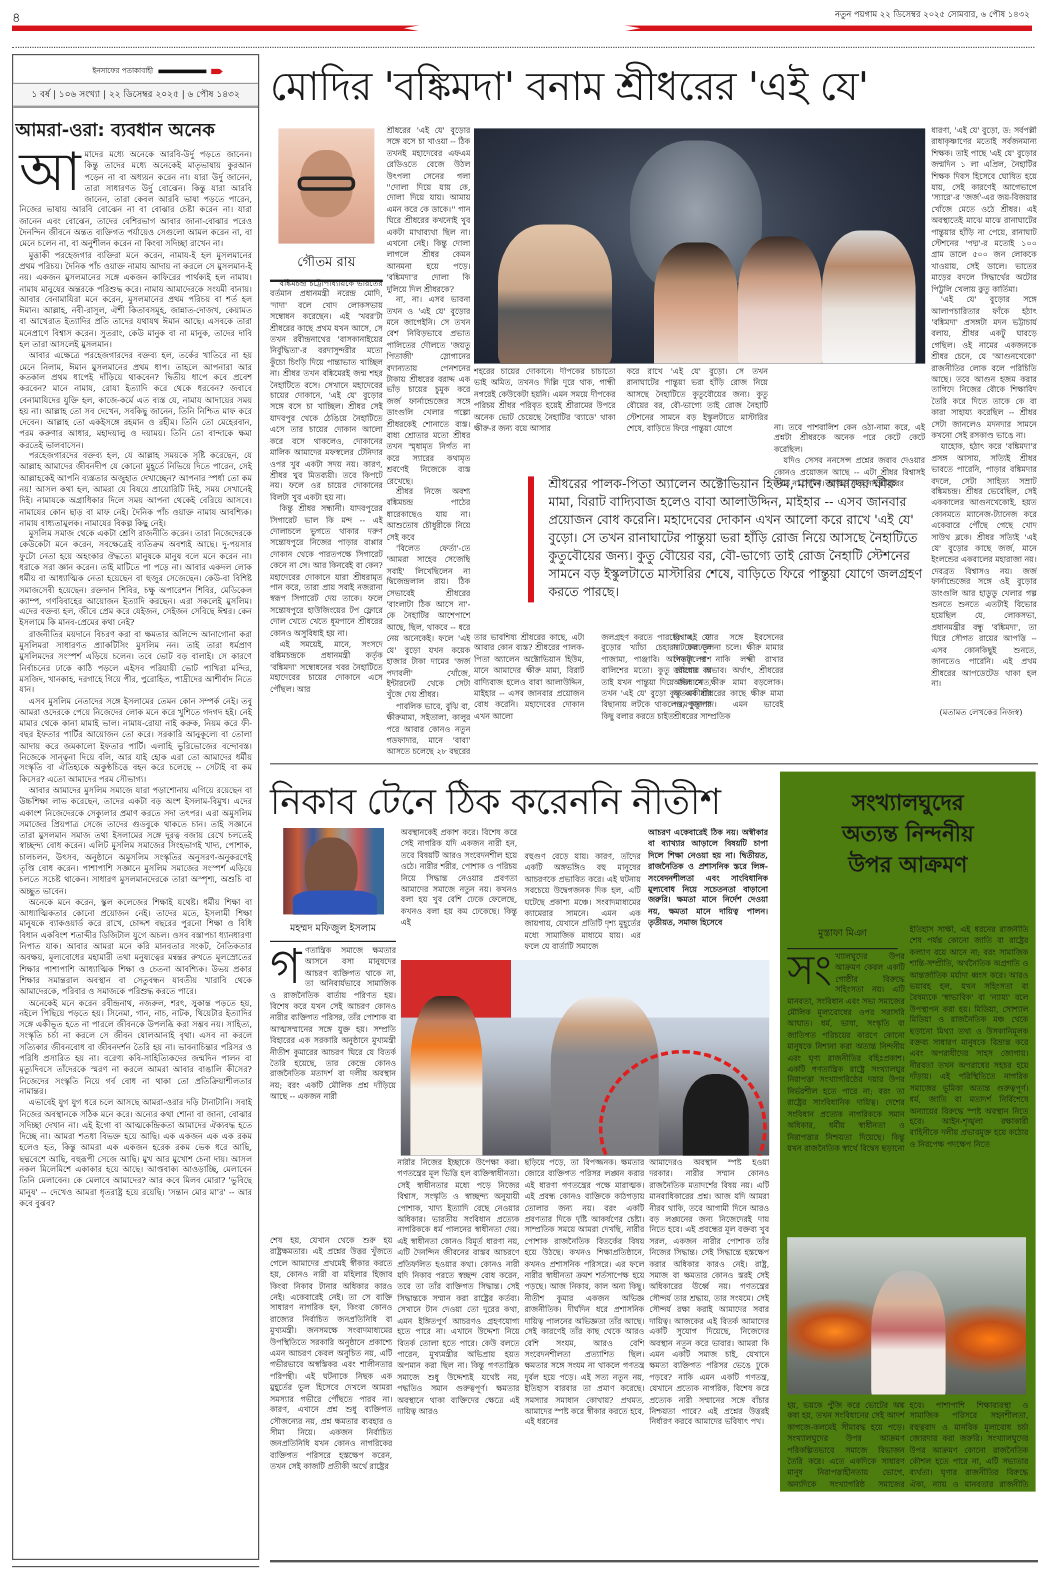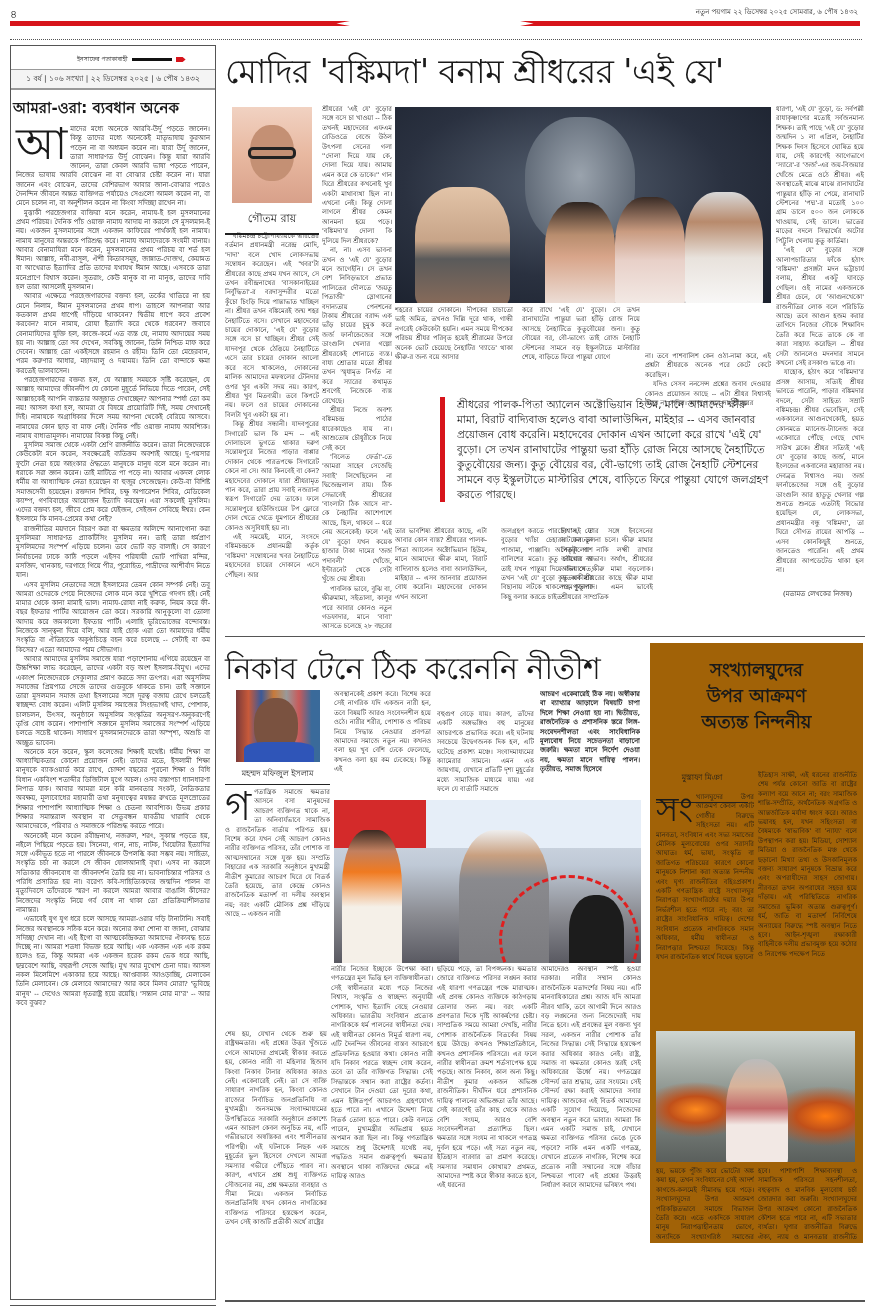--- a/index.html
+++ b/index.html
@@ -50,23 +50,23 @@
   .author-photo2 .shirt { position: absolute; left: 8px; top: 52px; width: 70px; height: 24px; background: #2f55b8; border-radius: 30% 30% 0 0; }
   .author-name2 { position: absolute; left: 225px; top: 767px; width: 105px; text-align: center; font-size: 8px; padding-bottom: 4px; border-bottom: 1.5px solid #222; }
 
   .news-img { position: absolute; left: 334px; top: 800px; width: 307px; height: 163px; background: linear-gradient(180deg, #dfe6ef 0%, #bfc9d6 40%, #8b8c92 70%, #5a5a62 100%); overflow: hidden; }
   .news-img .banner { position: absolute; left: 0; top: 0; width: 307px; height: 48px; background: linear-gradient(90deg, #d42a2a 0, #d42a2a 30%, #e6eef8 30%); }
   .news-img .man { position: absolute; left: 125px; top: 30px; width: 90px; height: 140px; border-radius: 40% 40% 5% 5%; background: linear-gradient(180deg, #eee 0%, #c9a080 18%, #8a8a8e 35%, #7a7a7e); }
   .news-img .saffron { position: absolute; left: 8px; top: 30px; width: 60px; height: 140px; border-radius: 40% 40% 5% 5%; background: linear-gradient(180deg, #3a2a22 0%, #c28060 15%, #f07a20 30%, #f5f0e8 55%); }
   .news-img .niqab { position: absolute; left: 235px; top: 95px; width: 55px; height: 75px; border-radius: 45% 45% 5% 5%; background: #1c1c1c; }
   .news-img .circle { position: absolute; left: 165px; top: 75px; width: 140px; height: 130px; border: 3px dashed #e01e1e; border-radius: 50%; }
 
-  .side-box { position: absolute; left: 650px; top: 643px; width: 213px; height: 600px; background: #a16207; }
+  .side-box { position: absolute; left: 650px; top: 643px; width: 213px; height: 600px; background: #4d7c0f; }
   .side-box h2 { font-size: 18px; font-family: "DejaVu Sans", sans-serif; text-align: center; line-height: 26px; padding-top: 14px; }
-  .side-author { position: absolute; left: 6px; top: 128px; width: 92px; text-align: center; font-size: 8px; padding-bottom: 18px; border-bottom: 1.5px solid #222; }
+  .side-author { position: absolute; left: 6px; top: 128px; width: 92px; text-align: center; font-size: 8px; padding-bottom: 6px; border-bottom: 1.5px solid #222; }
   .side-box .scol { position: absolute; font-size: 6.6px; line-height: 9.4px; text-align: justify; }
   .side-img { position: absolute; left: 6px; top: 388px; width: 199px; height: 131px; background: radial-gradient(ellipse at 20% 60%, #ff8a1e 0%, #c0501a 12%, transparent 25%), radial-gradient(ellipse at 85% 65%, #ff7a10 0%, #c0501a 12%, transparent 25%), linear-gradient(180deg, #cfd6d2 0%, #8e9690 45%, #5a5f5c 100%); overflow: hidden; }
   .side-img .woman { position: absolute; left: 70px; top: 28px; width: 62px; height: 110px; border-radius: 45% 45% 10% 10%; background: linear-gradient(180deg, #bbb 0%, #d8b39a 25%, #c46a6a 45%, #f2e8e4 60%); }
   .bottom-rule { position: absolute; left: 225px; top: 1300px; width: 640px; border-top: 2px solid #555; }
   .left-bottom-rule { position: absolute; left: 10px; top: 1305px; width: 206px; border-top: 1px solid #555; }
 </style>
 </head>
 <body>
 
 <div class="topbar">
@@ -202,22 +202,22 @@
 <div class="col" style="left:437px;top:965px;width:100px;height:333px;overflow:hidden;">
   <p style="text-indent:0">ছড়িয়ে পড়ে, তা বিপজ্জনক। ক্ষমতার জোরে ব্যক্তিগত পরিসর লঙ্ঘন করার এই ধারণা গণতন্ত্রের পক্ষে মারাত্মক। এই প্রবন্ধ কোনও ব্যক্তিকে কাঠগড়ায় তোলার জন্য নয়। বরং একটি প্রবণতার দিকে দৃষ্টি আকর্ষণের চেষ্টা। সাম্প্রতিক সময়ে আমরা দেখছি, নারীর পোশাক রাজনৈতিক বিতর্কের বিষয় হয়ে উঠছে। কখনও শিক্ষাপ্রতিষ্ঠানে, কখনও প্রশাসনিক পরিসরে। এর ফলে নারীর স্বাধীনতা ক্রমশ শর্তসাপেক্ষ হয়ে পড়ছে। আজ নিকাব, কাল অন্য কিছু। নীতীশ কুমার একজন অভিজ্ঞ রাজনীতিক। দীর্ঘদিন ধরে প্রশাসনিক দায়িত্ব পালনের অভিজ্ঞতা তাঁর আছে। সেই কারণেই তাঁর কাছ থেকে আরও বেশি সংযম, আরও বেশি সংবেদনশীলতা প্রত্যাশিত ছিল। ক্ষমতার সঙ্গে সংযম না থাকলে গণতন্ত্র দুর্বল হয়ে পড়ে। এই সত্য নতুন নয়, ইতিহাস বারবার তা প্রমাণ করেছে। সমস্যার সমাধান কোথায়? প্রথমত, আমাদের স্পষ্ট করে স্বীকার করতে হবে, এই ধরনের</p>
 </div>
 <div class="col" style="left:541px;top:965px;width:100px;height:333px;overflow:hidden;">
   <p style="text-indent:0">আমাদেরও অবস্থান স্পষ্ট হওয়া দরকার। নারীর সম্মান কোনও রাজনৈতিক মতাদর্শের বিষয় নয়। এটি মানবাধিকারের প্রশ্ন। আজ যদি আমরা নীরব থাকি, তবে আগামী দিনে আরও বড় লঙ্ঘনের জন্য নিজেদেরই দায় নিতে হবে। এই প্রবন্ধের মূল বক্তব্য খুব সরল, একজন নারীর পোশাক তাঁর নিজের সিদ্ধান্ত। সেই সিদ্ধান্তে হস্তক্ষেপ করার অধিকার কারও নেই। রাষ্ট্র, সমাজ বা ক্ষমতার কোনও স্তরই সেই অধিকারের ঊর্ধ্বে নয়। গণতন্ত্রের সৌন্দর্য তার শ্রদ্ধায়, তার সংযমে। সেই সৌন্দর্য রক্ষা করাই আমাদের সবার দায়িত্ব। আজকের এই বিতর্ক আমাদের একটি সুযোগ দিয়েছে, নিজেদের অবস্থান নতুন করে ভাবার। আমরা কি এমন একটি সমাজ চাই, যেখানে ক্ষমতা ব্যক্তিগত পরিসর ভেঙে ঢুকে পড়বে? নাকি এমন একটি গণতন্ত্র, যেখানে প্রত্যেক নাগরিক, বিশেষ করে প্রত্যেক নারী সম্মানের সঙ্গে বাঁচার নিশ্চয়তা পাবে? এই প্রশ্নের উত্তরই নির্ধারণ করবে আমাদের ভবিষ্যৎ পথ।</p>
 </div>
 
 <div class="side-box">
   <h2>
     <div>সংখ্যালঘুদের</div>
+    <div>অত্যন্ত নিন্দনীয়</div>
     <div>উপর আক্রমণ</div>
-    <div>অত্যন্ত নিন্দনীয়</div>
   </h2>
   <div class="side-author">মুস্তাফা মিঞা</div>
   <div class="scol" style="left:6px;top:150px;width:98px;height:235px;overflow:hidden;">
     <span class="dropcap" style="font-size:34px;line-height:32px;">সং</span>
     <span>খ্যালঘুদের উপর আক্রমণ কেবল একটি গোষ্ঠীর বিরুদ্ধে সহিংসতা নয়। এটি মানবতা, সংবিধান এবং সভ্য সমাজের মৌলিক মূল্যবোধের ওপর সরাসরি আঘাত। ধর্ম, ভাষা, সংস্কৃতি বা জাতিগত পরিচয়ের কারণে কোনো মানুষকে নিশানা করা অত্যন্ত নিন্দনীয় এবং ঘৃণ্য রাজনীতির বহিঃপ্রকাশ। একটি গণতান্ত্রিক রাষ্ট্রে সংখ্যালঘুর নিরাপত্তা সংখ্যাগরিষ্ঠের দয়ার উপর নির্ভরশীল হতে পারে না; বরং তা রাষ্ট্রের সাংবিধানিক দায়িত্ব। দেশের সংবিধান প্রত্যেক নাগরিককে সমান অধিকার, ধর্মীয় স্বাধীনতা ও নিরাপত্তার নিশ্চয়তা দিয়েছে। কিন্তু যখন রাজনৈতিক স্বার্থে বিদ্বেষ ছড়ানো</span>
   </div>
   <div class="scol" style="left:108px;top:128px;width:99px;height:257px;overflow:hidden;">
     <span>ইতিহাস সাক্ষী, এই ধরনের রাজনীতি শেষ পর্যন্ত কোনো জাতি বা রাষ্ট্রের কল্যাণ বয়ে আনে না; বরং সামাজিক শান্তি-সম্প্রীতি, অর্থনৈতিক অগ্রগতি ও আন্তর্জাতিক মর্যাদা ধ্বংস করে। আরও ভয়াবহ হল, যখন সহিংসতা বা বৈষম্যকে 'স্বাভাবিক' বা 'ন্যায্য' বলে উপস্থাপন করা হয়। মিডিয়া, সোশ্যাল মিডিয়া ও রাজনৈতিক মঞ্চ থেকে ছড়ানো মিথ্যা তথ্য ও উসকানিমূলক বক্তব্য সাধারণ মানুষকে বিভ্রান্ত করে এবং অপরাধীদের সাহস জোগায়। নীরবতা তখন অপরাধের সহচর হয়ে দাঁড়ায়। এই পরিস্থিতিতে নাগরিক সমাজের ভূমিকা অত্যন্ত গুরুত্বপূর্ণ। ধর্ম, জাতি বা মতাদর্শ নির্বিশেষে অন্যায়ের বিরুদ্ধে স্পষ্ট অবস্থান নিতে হবে। আইন-শৃঙ্খলা রক্ষাকারী বাহিনীকে দলীয় প্রভাবমুক্ত হয়ে কঠোর ও নিরপেক্ষ পদক্ষেপ নিতে</span>
   </div>
   <div class="side-img">

